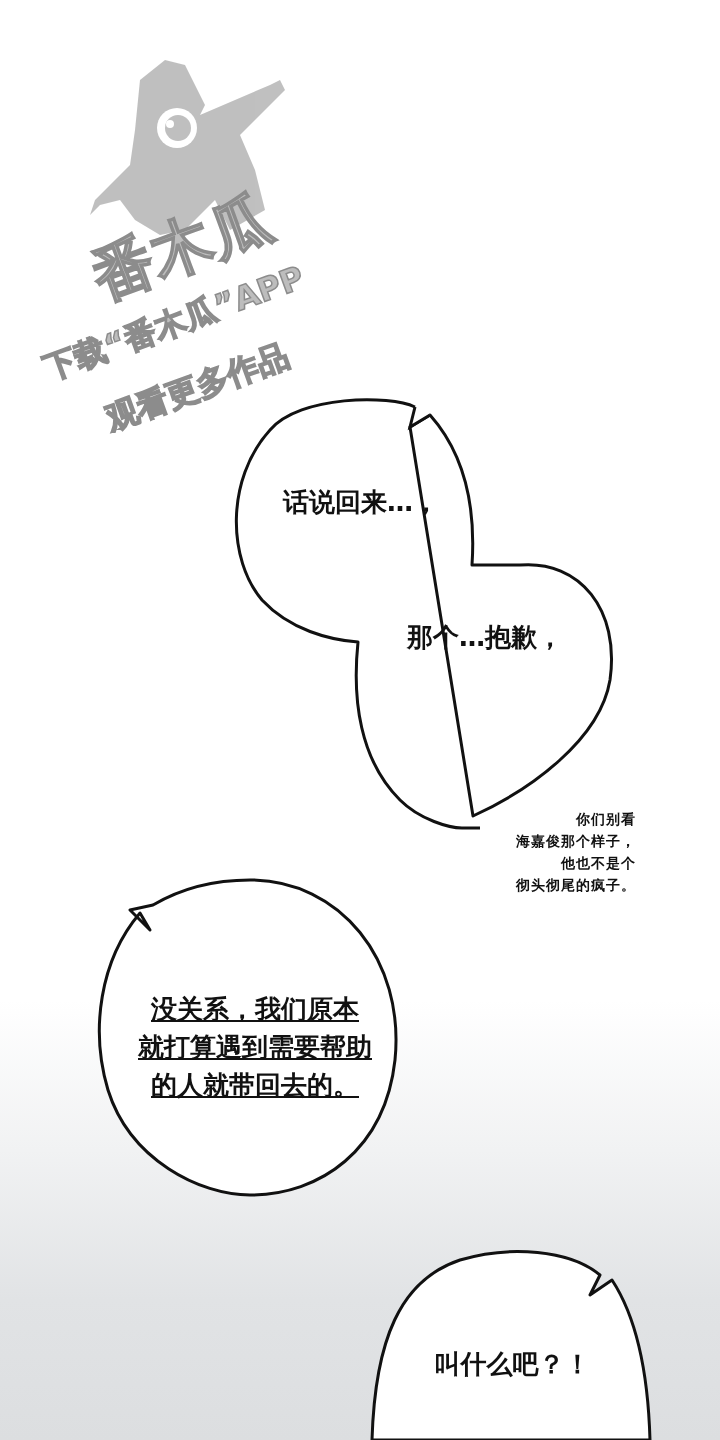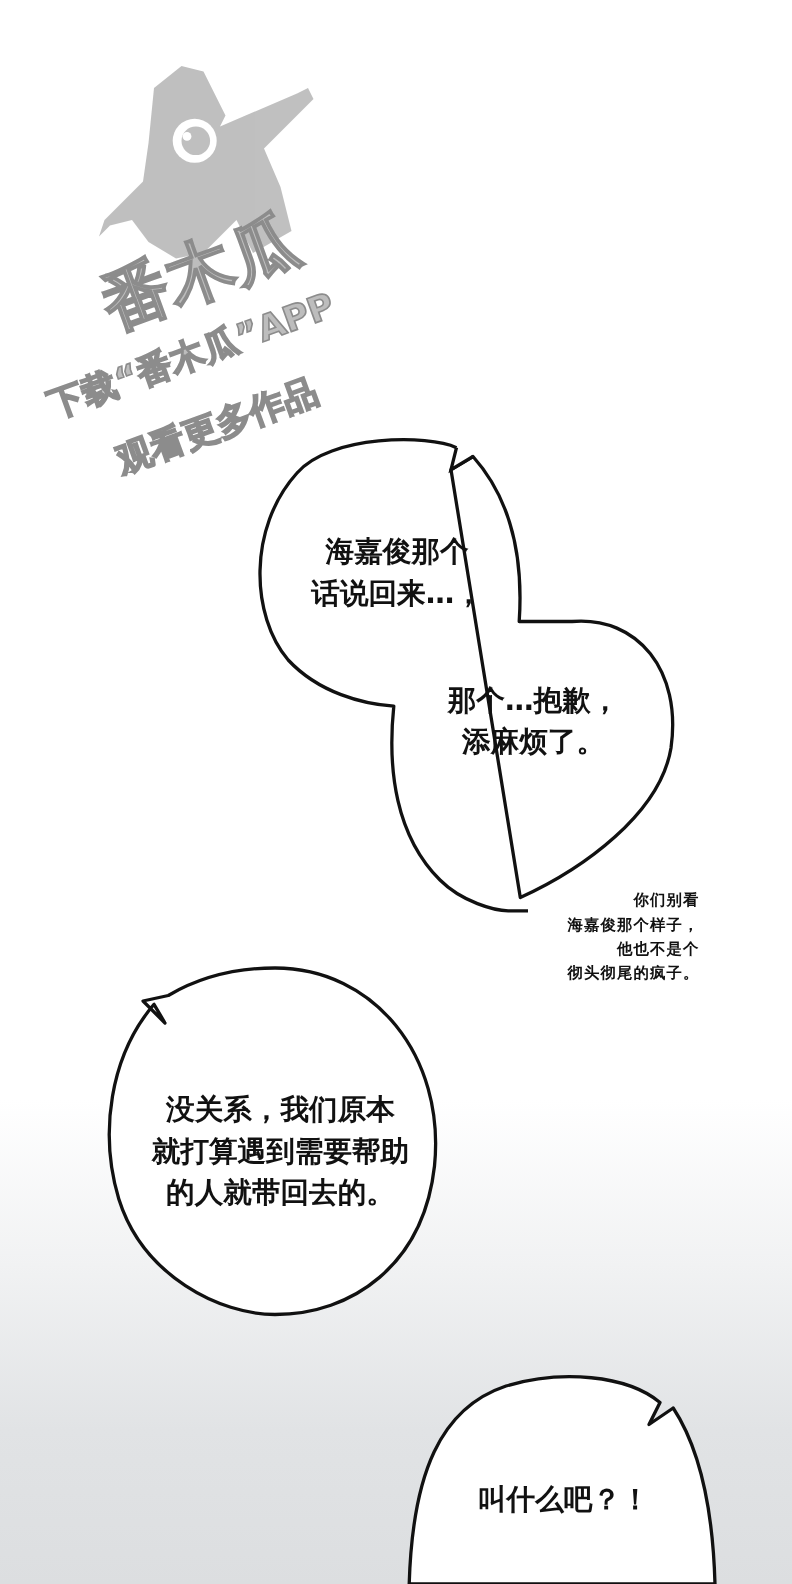--- a/index.html
+++ b/index.html
@@ -60,37 +60,35 @@
            L 590 1295 Z" fill="#ffffff" stroke="#111" stroke-width="3" stroke-linejoin="round"></path>
 </svg>
 
 <div class="watermark">
   <div class="wm-text" style="left:80px; top:240px; font-size:62px; transform:rotate(-20deg);">番木瓜</div>
   <div class="wm-text" style="left:38px; top:350px; font-size:32px; transform:rotate(-20deg);">下载“番木瓜”APP</div>
   <div class="wm-text" style="left:100px; top:400px; font-size:32px; transform:rotate(-20deg);">观看更多作品</div>
 </div>
 
 <div class="bubble-text" style="left:266px; top:483px; width:190px;">
-  <div>海嘉俊那个</div>
   <div>话说回来…，</div>
 </div>
 
 <div class="bubble-text" style="left:405px; top:618px; width:160px;">
   <div>那个…抱歉，</div>
-  <div>添麻烦了。</div>
 </div>
 
 <div class="small-text" style="left:466px; top:808px; width:170px;">
   <div>你们别看</div>
   <div>海嘉俊那个样子，</div>
   <div>他也不是个</div>
   <div>彻头彻尾的疯子。</div>
 </div>
 
-<div class="bubble-text" style="left:110px; top:990px; width:290px;">
+<div class="bubble-text" style="left:110px; top:990px; width:290px;text-decoration:underline;">
   <div>没关系，我们原本</div>
   <div>就打算遇到需要帮助</div>
   <div>的人就带回去的。</div>
 </div>
 
 <div class="bubble-text" style="left:390px; top:1345px; width:245px;">
   <div>叫什么吧？！</div>
 </div>
 
 </body></html>

